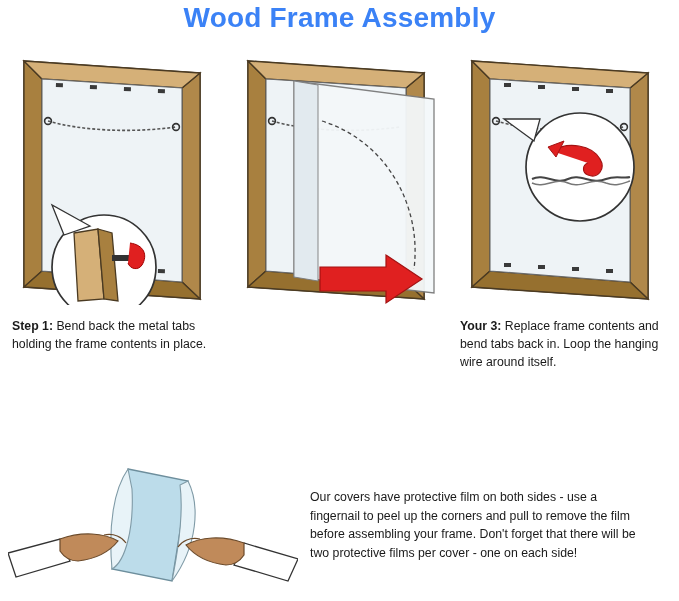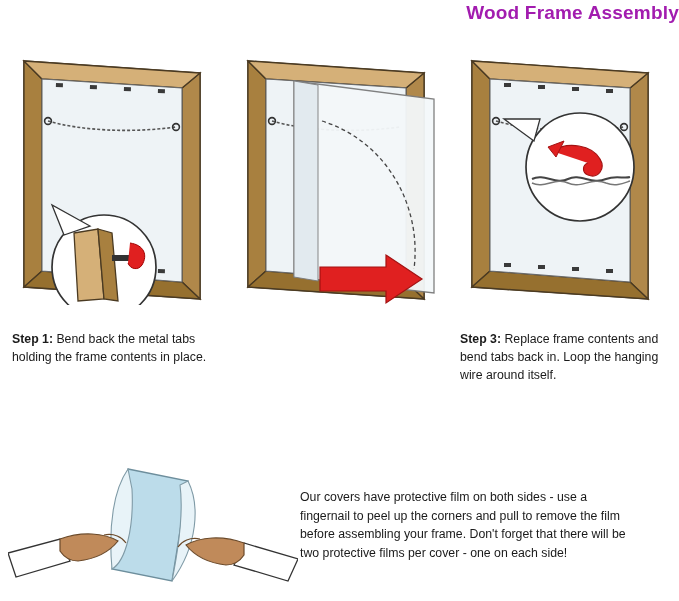--- a/index.html
+++ b/index.html
@@ -14,25 +14,25 @@
     color: #1a1a1a;
     overflow: hidden;
     position: relative;
   }
   .page {
     position: relative;
     width: 679px;
     height: 601px;
   }
   .title {
-    text-align: right;
-    font-size: 19px;
+    text-align: center;
+    font-size: 28px;
     font-weight: 700;
     letter-spacing: 0.2px;
-    color: #a21caf;
+    color: #3b82f6;
   }
   #assembly-title {
     position: absolute;
     top: 2px;
     left: 0;
     width: 679px;
   }
   #acrylic-title {
     position: absolute;
     top: 411px;
@@ -53,21 +53,21 @@
     width: 207px;
     display: flex;
     flex-direction: column;
   }
   .step-figure {
     width: 207px;
     height: 250px;
     position: relative;
   }
   .step-caption {
-    margin-top: 25px;
+    margin-top: 12px;
     font-size: 12.3px;
     line-height: 1.48;
     color: #1a1a1a;
   }
   .step-caption b {
     font-weight: 700;
   }
   .acrylic-section {
     position: absolute;
     top: 455px;
@@ -77,21 +77,21 @@
     align-items: flex-start;
   }
   .acrylic-figure {
     width: 290px;
     height: 130px;
     position: relative;
     margin-left: 8px;
   }
   .acrylic-text {
     width: 330px;
-    margin-left: 2px;
+    margin-left: 12px;
     margin-top: 33px;
     font-size: 12.3px;
     line-height: 1.52;
     color: #1a1a1a;
   }
   svg { display: block; }
 </style>
 </head>
 <body>
 
@@ -194,21 +194,21 @@
           <polygon points="74,86 44,64 80,64" fill="#ffffff" stroke="#333" stroke-width="1.3"></polygon>
 
           <path d="M72,124 C84,118 96,130 108,124 C120,118 132,130 146,124 C156,120 164,124 170,122" fill="none" stroke="#444" stroke-width="2"></path>
           <path d="M72,128 C84,134 96,122 108,128 C120,134 132,122 146,128 C156,132 164,128 170,126" fill="none" stroke="#777" stroke-width="1.4"></path>
 
           <path d="M92,96 C108,86 132,90 140,104 C146,114 138,124 128,120 C122,118 122,110 128,108" fill="#e02020" stroke="#a31212" stroke-width="1.2"></path>
           <polygon points="88,92 104,86 96,102" fill="#e02020" stroke="#a31212" stroke-width="1"></polygon>
         </svg>
       </div>
       <div class="step-caption">
-        <b>Step 3:</b><span> Replace frame contents and bend tabs back in. Loop the hanging wire around itself.</span>
+        <b>Your 3:</b><span> Replace frame contents and bend tabs back in. Loop the hanging wire around itself.</span>
       </div>
     </div>
 
   </div>
 
 
   <div class="acrylic-section">
     <div class="acrylic-figure">
       <svg width="290" height="130" viewBox="0 0 290 130">
 

